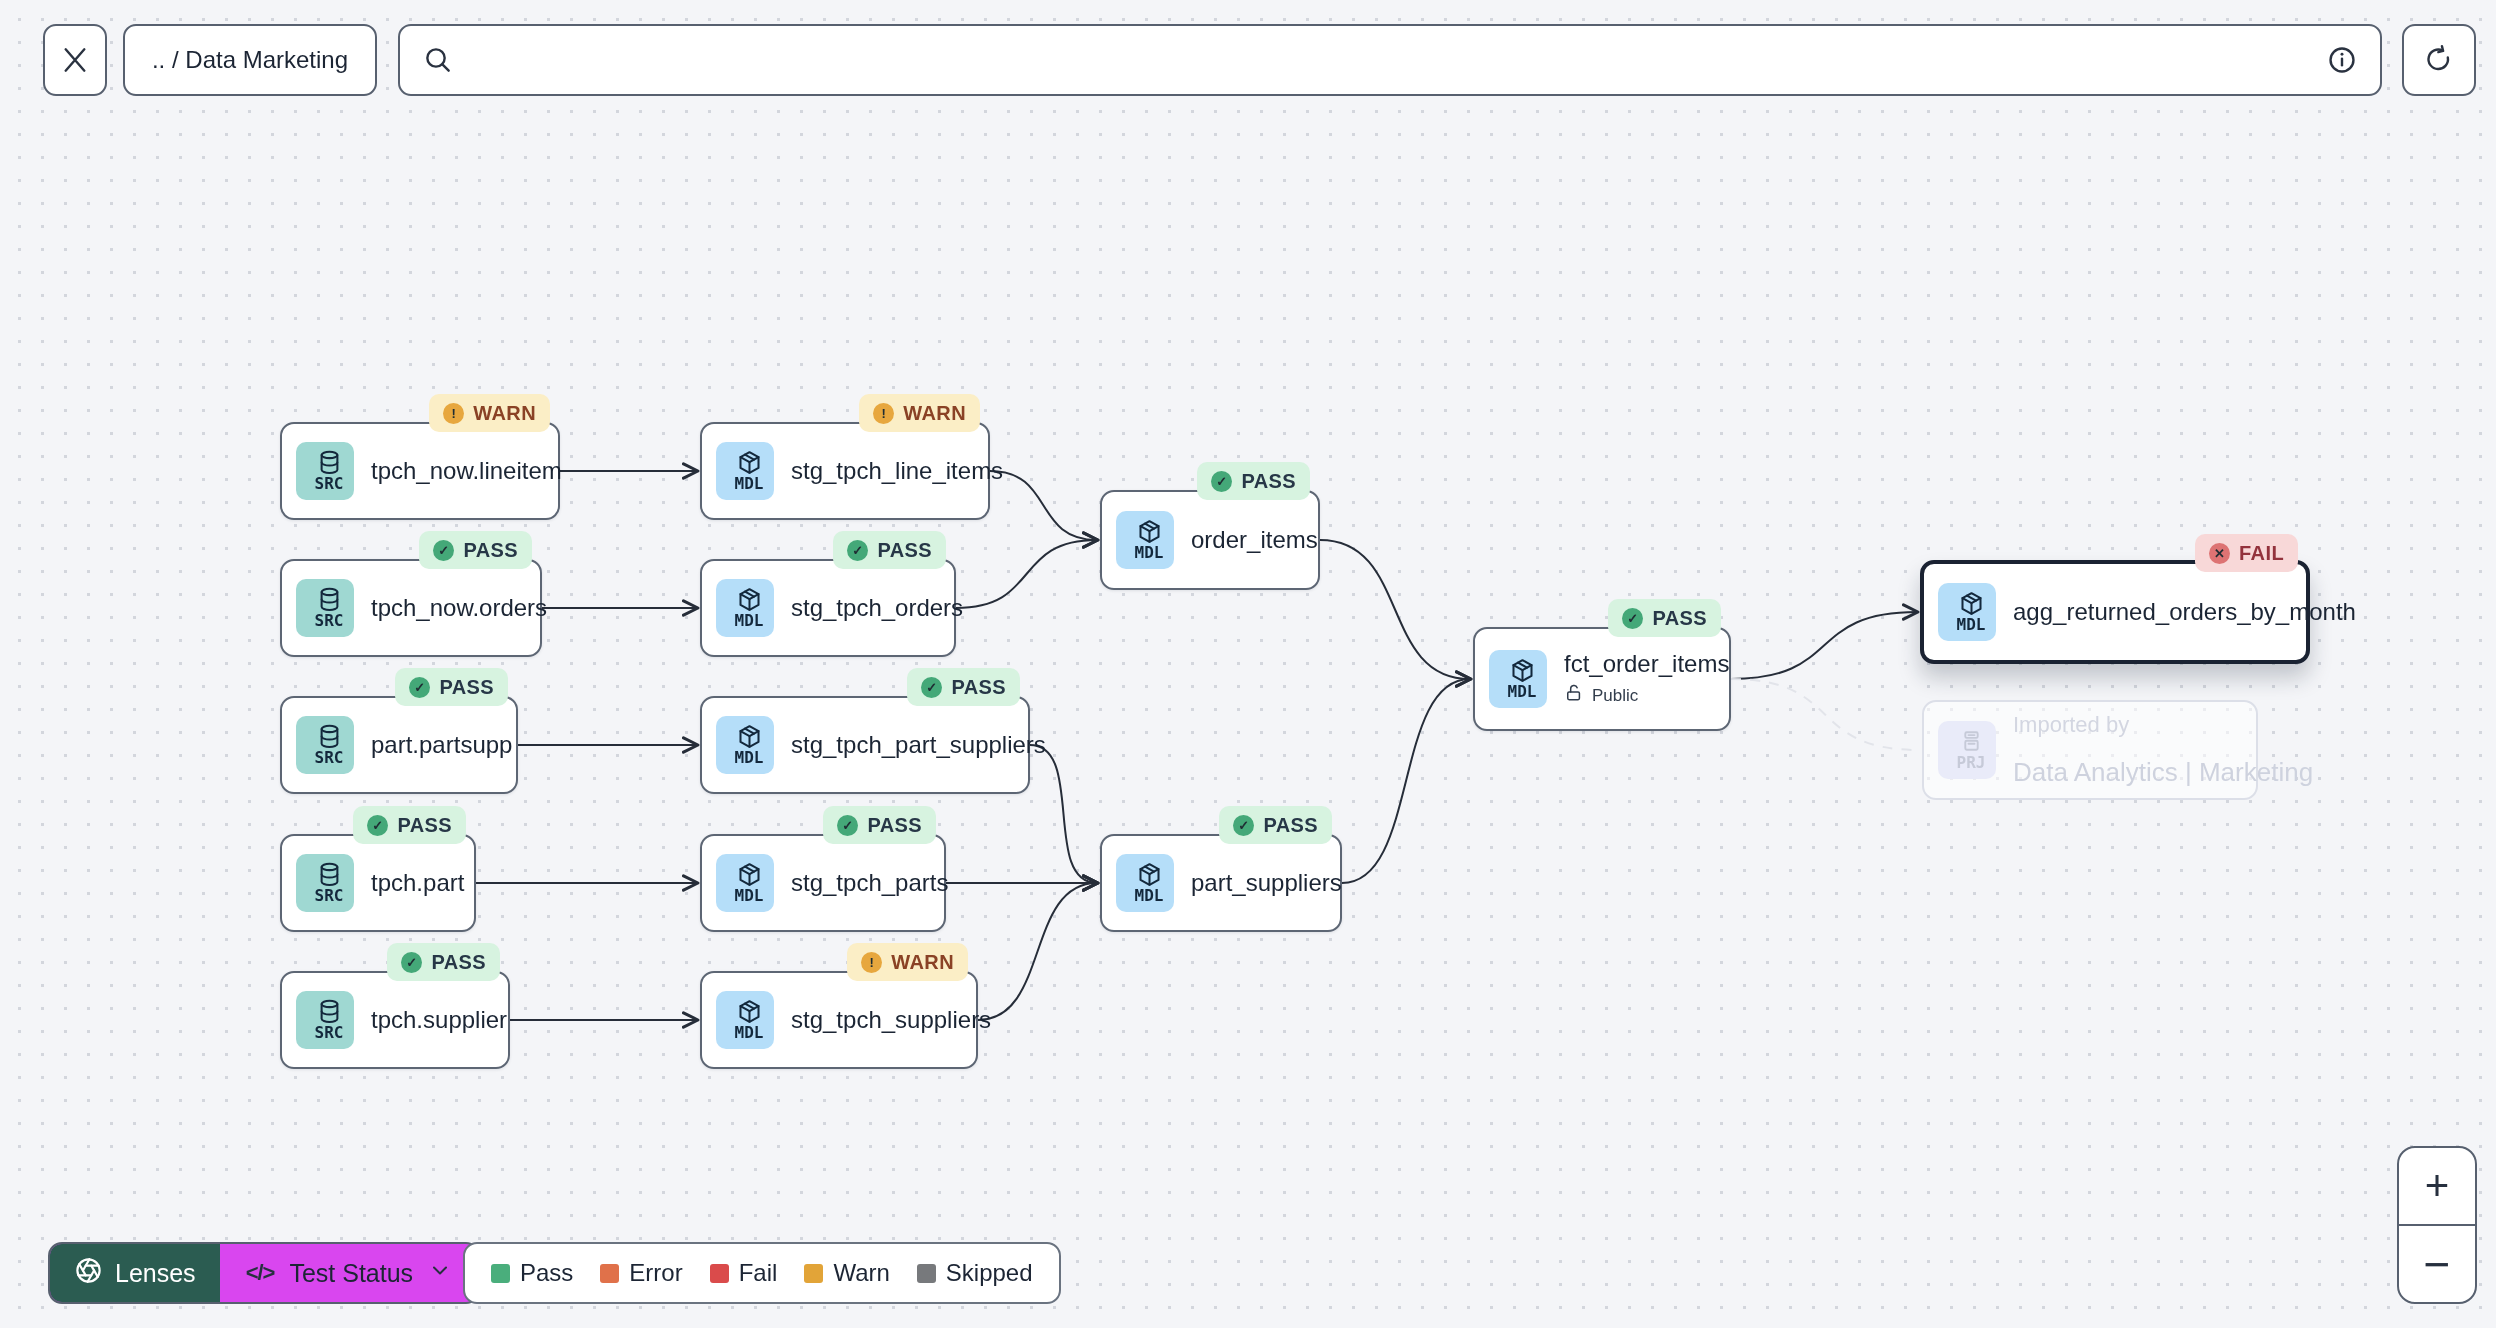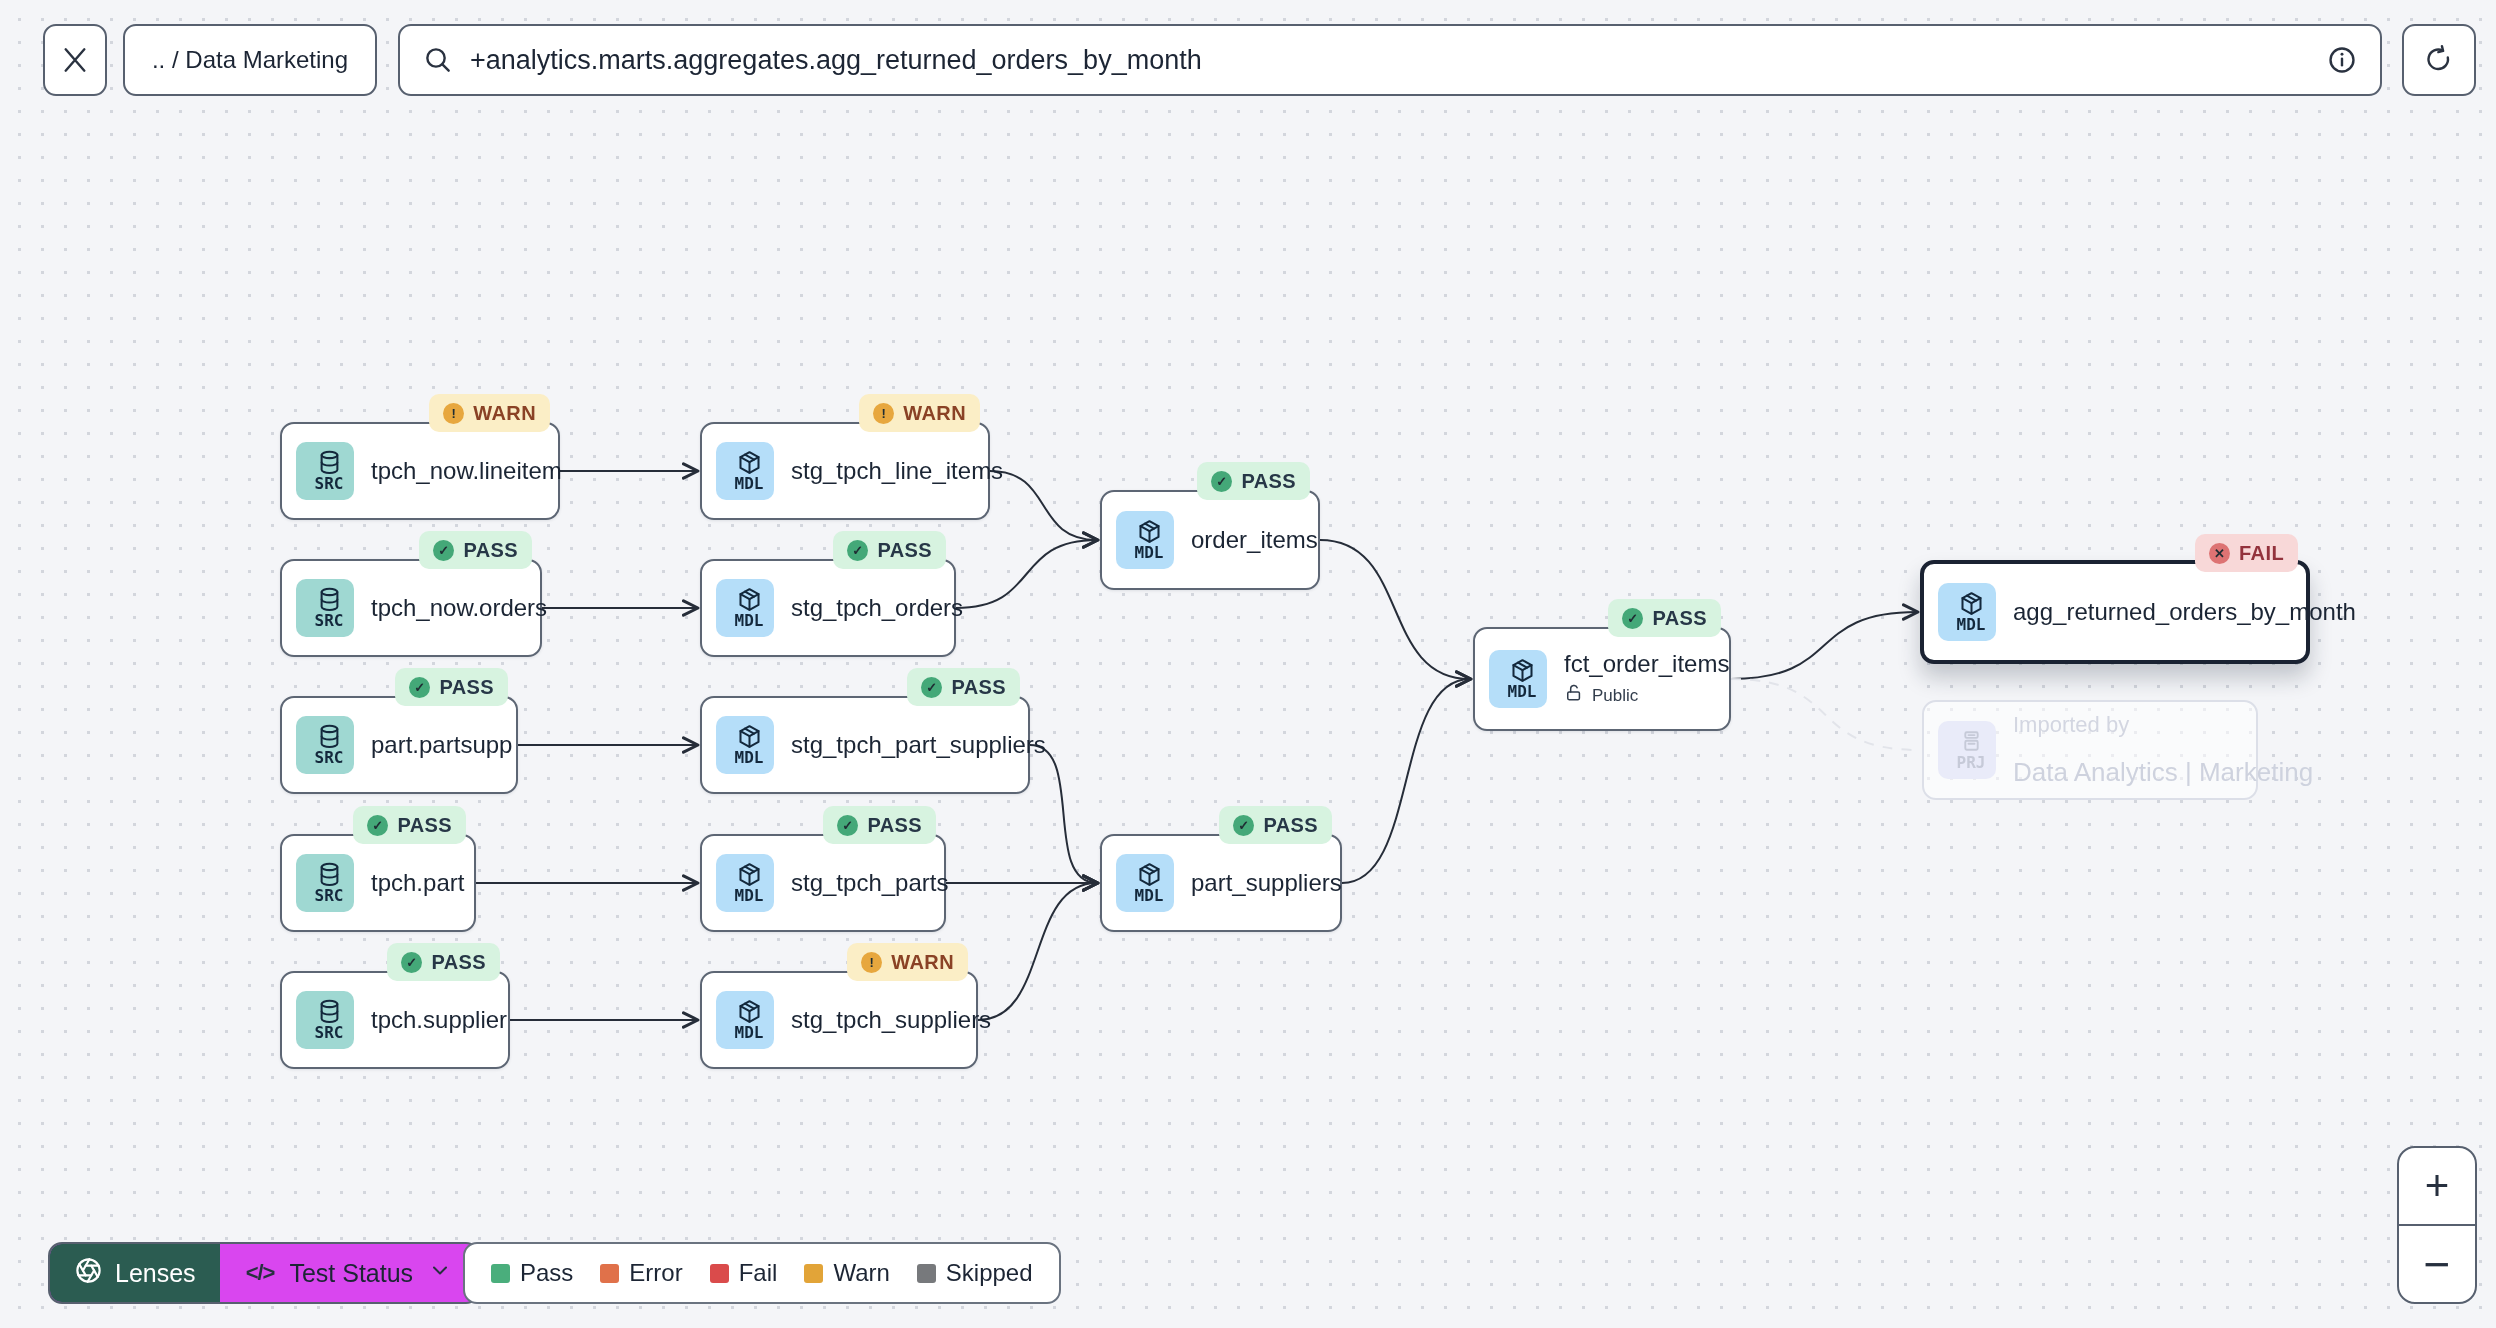--- a/index.html
+++ b/index.html
@@ -144,21 +144,20 @@
   <span>.. / Data Marketing</span>
 </button>
 
 <div class="searchbox">
   <span>
     <svg class="icon24" viewBox="0 0 24 24">
         <circle class="icon-stroke" cx="10.5" cy="10.5" r="6.5"></circle>
         <path class="icon-stroke" d="M15.3 15.3 20 20"></path>
       </svg>
   </span>
-  <input value="+analytics.marts.aggregates.agg_returned_orders_by_month" style="">
   <span class="info-ic">
     <svg class="icon24" viewBox="0 0 24 24">
         <circle class="icon-stroke" cx="12" cy="12" r="8.6"></circle>
         <path class="icon-stroke" d="M12 11v5"></path>
         <circle cx="12" cy="7.7" r="1.1" fill="#2a3240"></circle>
       </svg>
   </span>
 </div>
 
 <button class="tb-btn btn-refresh">

